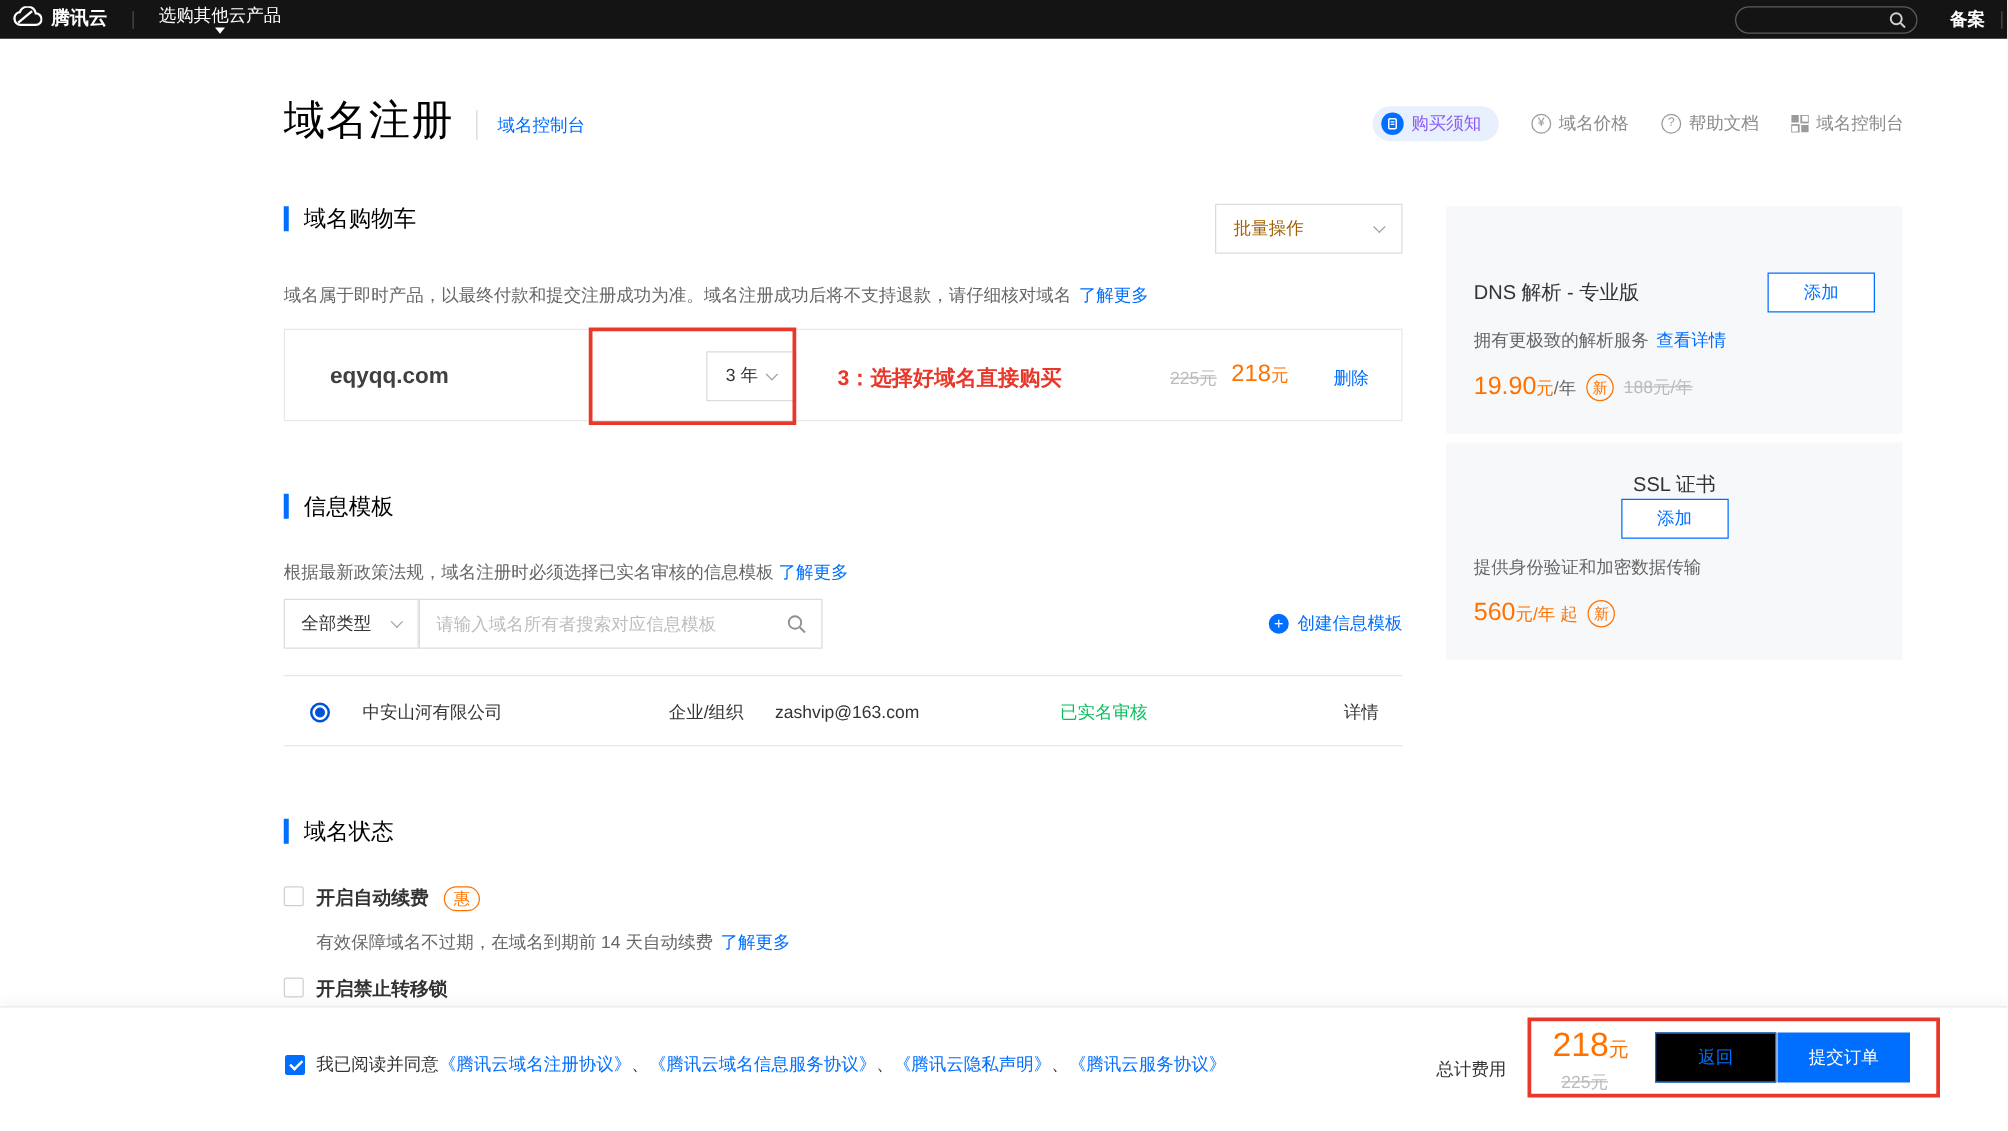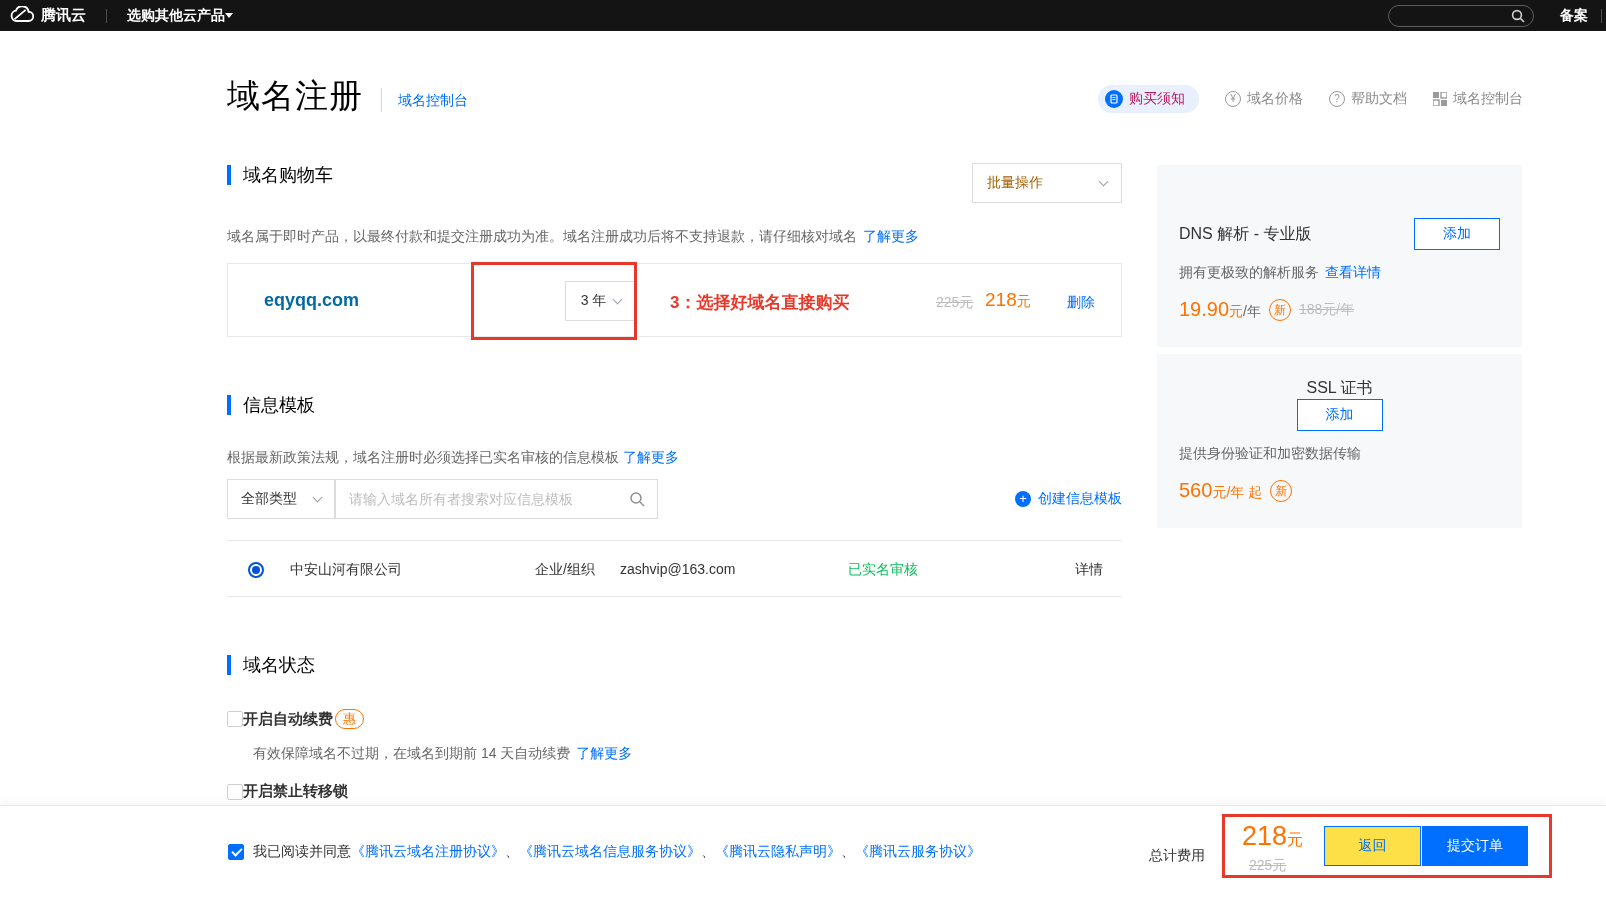--- a/index.html
+++ b/index.html
@@ -4,54 +4,54 @@
 <style>
   * { margin:0; padding:0; box-sizing:border-box; }
   html,body { background:#fff; }
   body { font-family:"Liberation Sans","DejaVu Sans",sans-serif; }
   .page { position:relative; width:1606px; height:905px; background:#fff; overflow:hidden; }
 
   
   .topbar { position:absolute; top:0; left:0; width:100%; height:31px; background:#141414; display:flex; align-items:center; color:#fff; }
   .brand { display:flex; align-items:flex-start; gap:7px; margin-left:10px; font-size:15px; font-weight:bold; cursor:pointer; }
   .tb-divider { width:1px; height:14px; background:#4d4d4d; margin:0 20px; }
-  .tb-nav { display:flex; align-items:center; gap:0; font-size:14px; font-weight:bold; cursor:pointer; }
+  .tb-nav { display:flex; align-items:center; gap:0; font-size:14px; font-weight:normal; cursor:pointer;flex-direction:column; }
   .caret-down { width:0; height:0; border-left:4px solid transparent; border-right:4px solid transparent; border-top:5px solid #fff; }
   .tb-spacer { flex:1; }
   .tb-search { position:relative; width:146px; height:22px; border:1px solid #5c5c5c; border-radius:11px; margin-right:26px; }
   .tb-search input { position:absolute; left:10px; top:0; width:105px; height:20px; background:transparent; border:none; outline:none; color:#fff; font-size:12px; }
   .tb-search .mag { position:absolute; right:8px; top:3px; }
   .tb-beian { font-size:14px; font-weight:bold; margin-right:13px; cursor:pointer; }
   .tb-end-divider { width:1px; height:14px; background:#4d4d4d; margin-right:4px; }
 
   
   .page-header { position:absolute; left:227px; top:74px; width:1296px; display:flex; align-items:center; }
   .page-title { font-size:33px; color:#000; font-weight:500; letter-spacing:1px; }
   .ph-divider { width:1px; height:24px; background:#d8d8d8; margin:6px 16px 0 18px; }
   .back-link { margin-top:8px; font-size:14px; color:#006eff; cursor:pointer; }
   .ph-spacer { flex:1; }
   .ph-links { display:flex; align-items:center; gap:26px; margin-top:4px; }
   .ph-link { display:flex; align-items:center; gap:6px; font-size:14px; color:#8a8a8a; cursor:pointer; }
-  .ph-link.notice-pill { background:#e8f0fd; color:#be185d; border-radius:16px; padding:5px 14px 5px 7px; }
+  .ph-link.notice-pill { background:#e8f0fd; color:#8b5cf6; border-radius:16px; padding:5px 14px 5px 7px; }
   .circ-ic { display:inline-block; width:16px; height:16px; border:1px solid #9a9a9a; border-radius:50%; color:#9a9a9a; font-size:10px; line-height:14px; text-align:center; }
   .doc-ic { width:18px; height:18px; border-radius:50%; background:#006eff; display:flex; align-items:center; justify-content:center; }
 
   
   .main-col { position:absolute; left:227px; top:163px; width:895px; }
   .sec-head { display:flex; justify-content:space-between; align-items:flex-start; height:40px; }
   .sec-title { display:flex; align-items:center; gap:12px; font-size:18px; color:#000; font-weight:500; }
   .blue-bar { width:4px; height:20px; background:#006eff; }
   .dd-box { display:flex; align-items:center; justify-content:space-between; width:150px; height:40px; border:1px solid #dcdcdc; padding:0 14px; font-size:14px; color:#a16207; cursor:pointer; background:#fff; }
   .chev { width:7px; height:7px; border-right:1px solid #9aa0aa; border-bottom:1px solid #9aa0aa; transform:rotate(45deg); margin-top:-3px; }
   .notice-line { margin-top:25px; font-size:14px; color:#666; }
   .blue-link { color:#006eff; cursor:pointer; }
   .notice-line .blue-link { margin-left:6px; }
 
   .cart-row { position:relative; margin-top:17px; height:74px; border:1px solid #e8e8e8; background:#fff; }
-  .cart-domain { position:absolute; left:36px; top:26px; font-size:18px; font-weight:bold; color:#0369a1; }
+  .cart-domain { position:absolute; left:36px; top:26px; font-size:18px; font-weight:bold; color:#404040; }
   .term-select { position:absolute; left:290px; top:17px; width:72px; height:40px; border:1px solid #dcdcdc; display:flex; align-items:center; justify-content:center; gap:8px; font-size:14px; color:#333; cursor:pointer; background:#fff;margin-left:47px; }
   .red-frame { position:absolute; border:3px solid #e8382a; pointer-events:none; z-index:5; }
   .cart-annotation { position:absolute; left:442px; top:27px; font-size:17px; font-weight:bold; color:#e8382a; }
   .price-old { position:absolute; left:708px; top:30px; font-size:14px; color:#bbb; text-decoration:line-through; }
   .price-new { position:absolute; left:757px; top:25px; font-size:19px; color:#ff7200; }
   .price-new .unit { font-size:14px; }
   .cart-del { position:absolute; left:839px; top:30px; font-size:14px; }
 
   .sec-title-row { margin-top:56px; height:24px; display:flex; align-items:center; }
   .tpl-notice { margin-top:32px; font-size:14px; color:#666; }
@@ -63,21 +63,21 @@
   .search-box .mag { position:absolute; right:12px; top:11px; }
   .tpl-spacer { flex:1; }
   .create-link { display:flex; align-items:center; gap:7px; font-size:14px; color:#006eff; cursor:pointer; }
   .plus-ic { width:16px; height:16px; border-radius:50%; background:#006eff; color:#fff; font-size:13px; line-height:15px; text-align:center; }
 
   .tpl-row { position:relative; margin-top:21px; height:57px; border-top:1px solid #e8e8e8; border-bottom:1px solid #e8e8e8; }
   .radio { position:absolute; left:21px; top:21px; width:16px; height:16px; border:2px solid #0052d9; border-radius:50%; background:#fff; cursor:pointer; }
   .radio::after { content:""; position:absolute; left:2px; top:2px; width:8px; height:8px; border-radius:50%; background:#0052d9; }
   .tpl-cell { position:absolute; top:20px; font-size:14px; color:#333; }
 
-  .cb-row { margin-top:32px; display:flex; align-items:center; }
+  .cb-row { margin-top:32px; display:flex; gap:10px; }
   .checkbox { width:16px; height:16px; border:1px solid #cfcfcf; border-radius:2px; background:#fff; cursor:pointer; flex:none; }
   .cb-label { font-size:15px; font-weight:bold; color:#333; }
   .hui-badge { display:inline-block; border:1px solid #ff7200; color:#ff7200; font-size:13px; line-height:18px; padding:0 7px; border-radius:11px; margin-left:2px; }
   .cb-desc { margin-top:16px; margin-left:26px; font-size:14px; color:#666; }
   .cb-desc .blue-link { margin-left:6px; }
   .cb-row2 { margin-top:19px; }
 
   
   .sidebar { position:absolute; left:1157px; top:165px; width:365px; }
   .side-card { background:#f7f8fa; padding:27px 22px 26px 22px; }
@@ -99,21 +99,21 @@
   .footer { position:absolute; left:0; top:805px; width:1606px; height:100px; background:#fff; border-top:1px solid #e7e7e7; box-shadow:0 -4px 10px rgba(0,0,0,0.04); z-index:20; }
   .agree { position:absolute; left:228px; top:37px; display:flex; align-items:center; font-size:14px; color:#333; }
   .checkbox.checked { position:relative; background:#006eff; border-color:#006eff; margin-right:9px; }
   .checkbox.checked::after { content:""; position:absolute; left:3px; top:3px; width:8px; height:4px; border-left:2px solid #fff; border-bottom:2px solid #fff; transform:rotate(-45deg); }
   .agree .sep { color:#333; }
   .total-label { position:absolute; left:1149px; top:41px; font-size:14px; color:#333; }
   .footer-red { position:absolute; left:1222px; top:8px; width:330px; height:64px; border:3px solid #e8382a; }
   .ft-price { position:absolute; left:17px; top:4px; font-size:27px; color:#ff7200; }
   .ft-price .unit { font-size:16px; }
   .ft-old { position:absolute; left:24px; top:40px; font-size:14px; color:#bbb; text-decoration:line-through; }
-  .btn-back { position:absolute; left:99px; top:9px; width:97px; height:40px; border:1px solid #006eff; background:#fde047; color:#006eff; font-size:14px; display:flex; align-items:center; justify-content:center; cursor:pointer; }
+  .btn-back { position:absolute; left:99px; top:9px; width:97px; height:40px; border:1px solid #006eff; background:#000000; color:#006eff; font-size:14px; display:flex; align-items:center; justify-content:center; cursor:pointer; }
   .btn-submit { position:absolute; left:197px; top:9px; width:106px; height:40px; background:#006eff; color:#fff; font-size:14px; display:flex; align-items:center; justify-content:center; cursor:pointer; }
 
   .grid-ic { display:inline-block; width:14px; height:14px; }
 </style>
 </head>
 <body>
 
 <div class="page">
 
   <div class="topbar">

